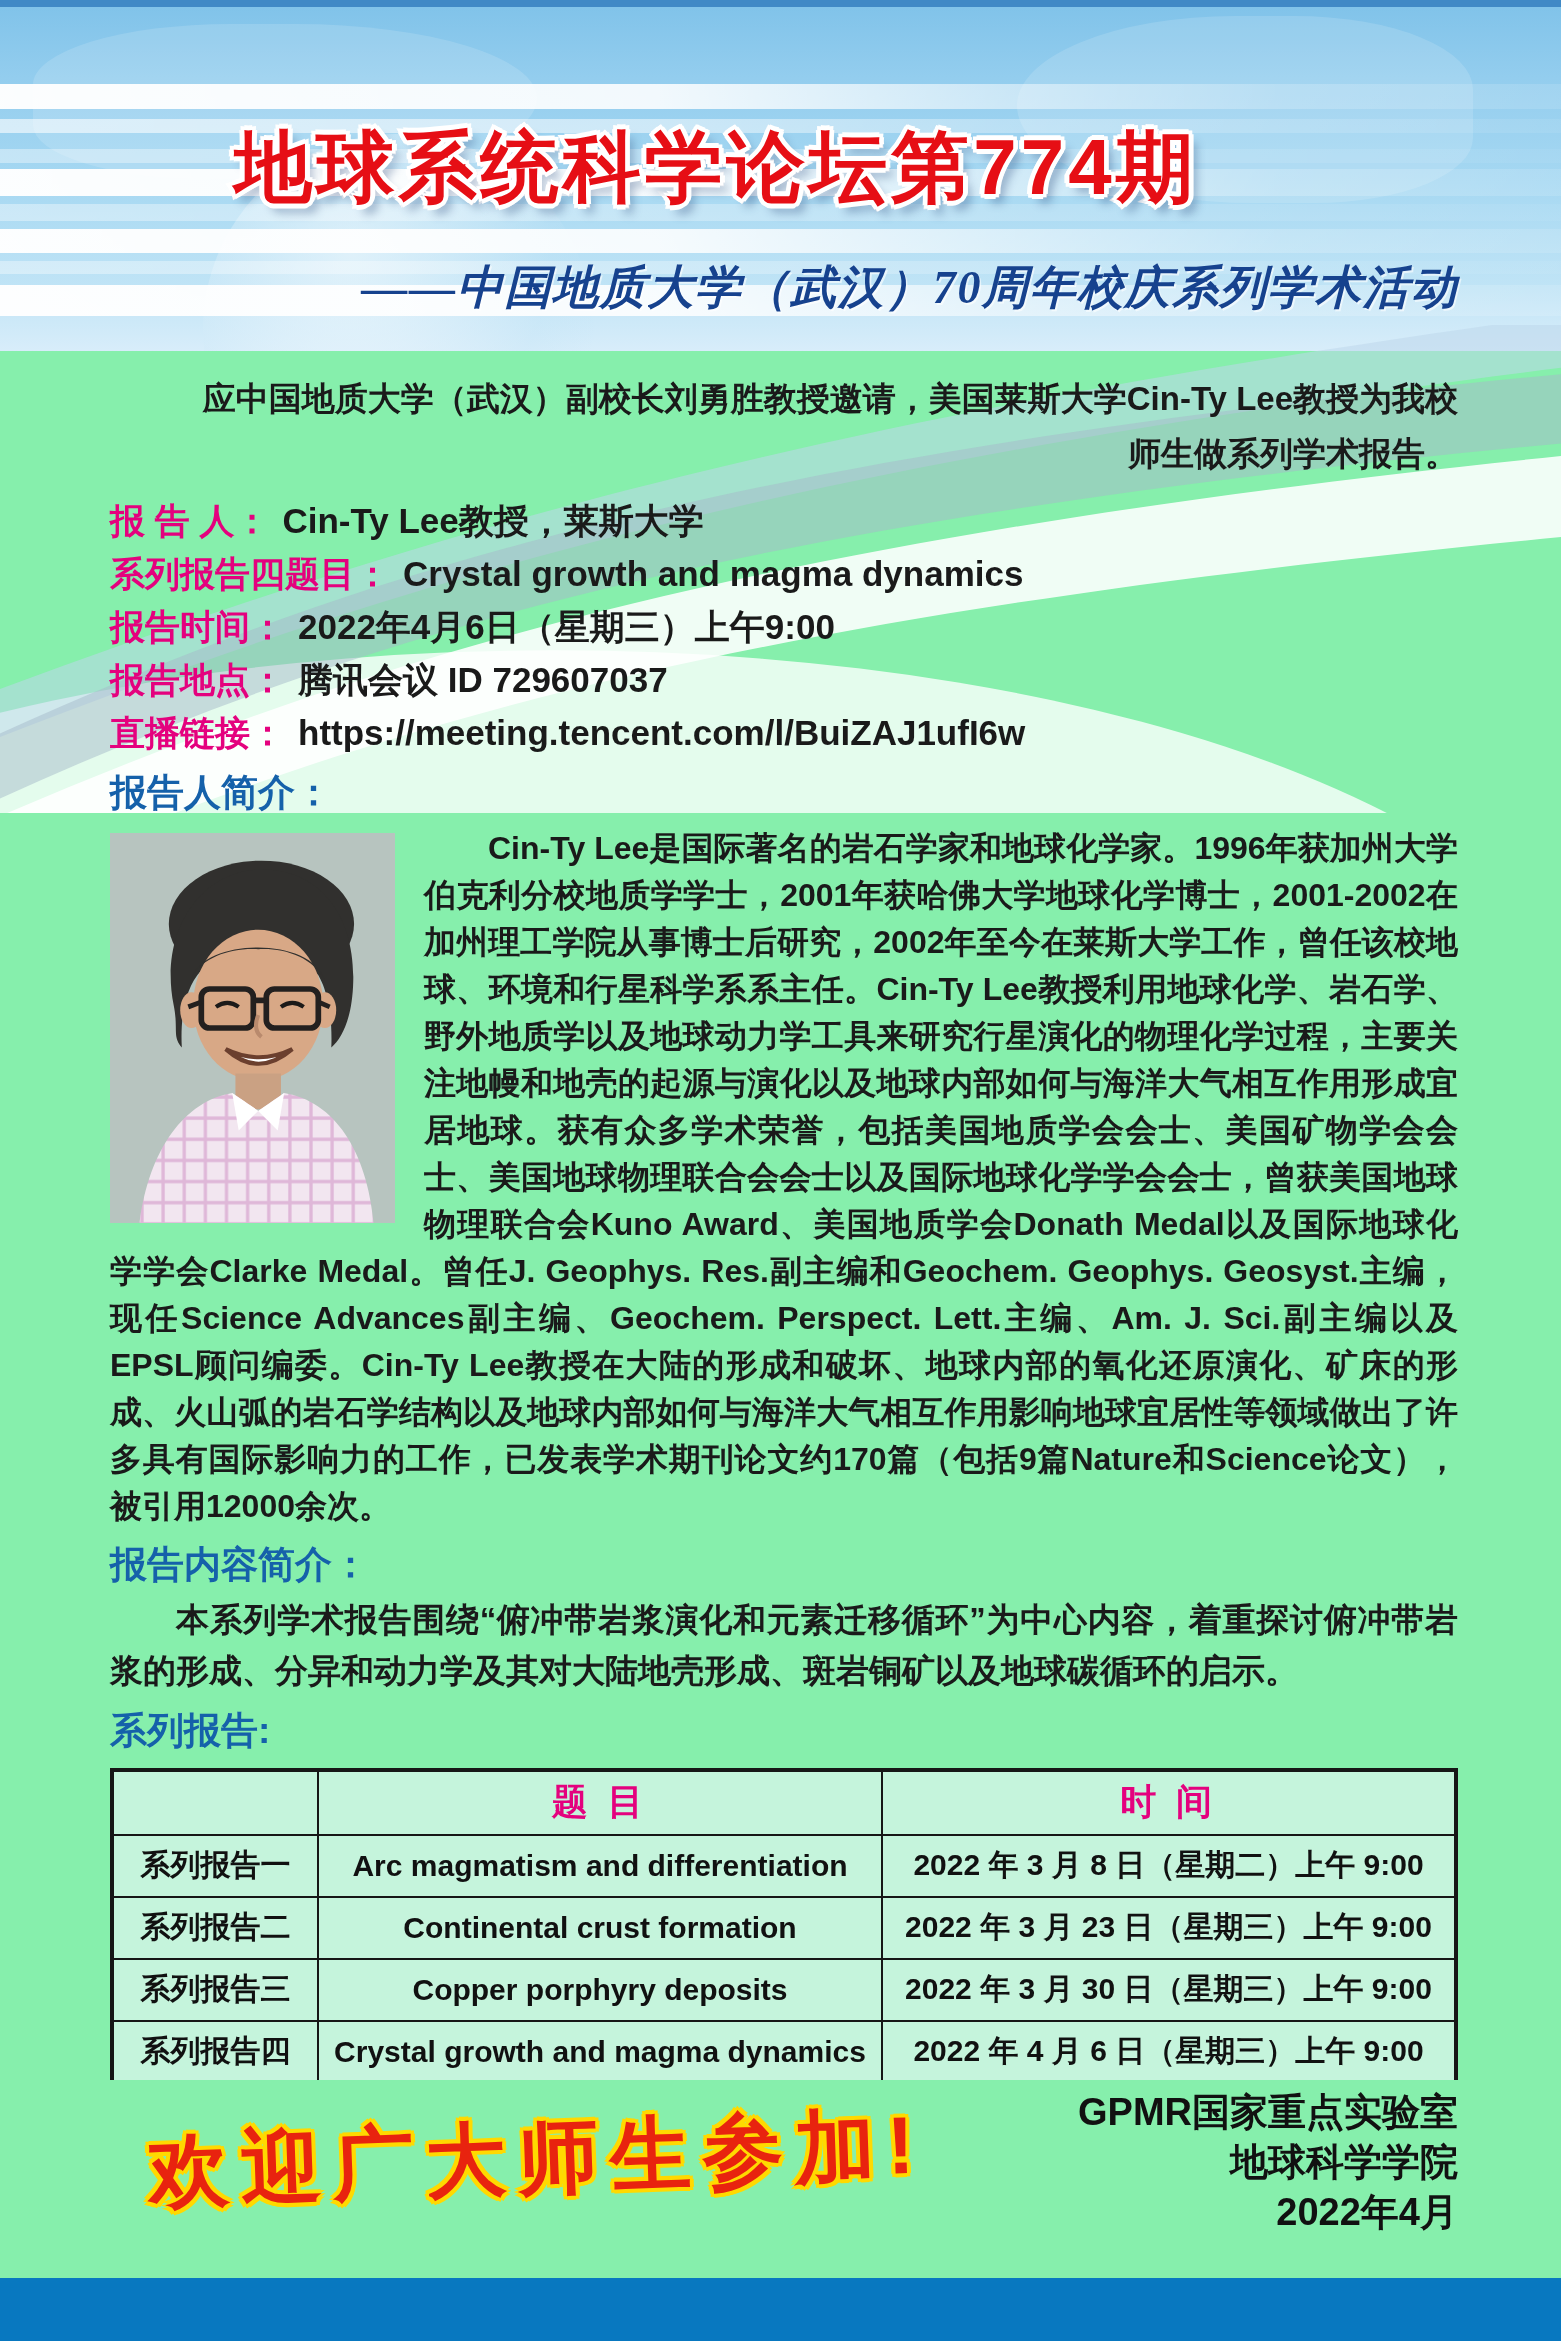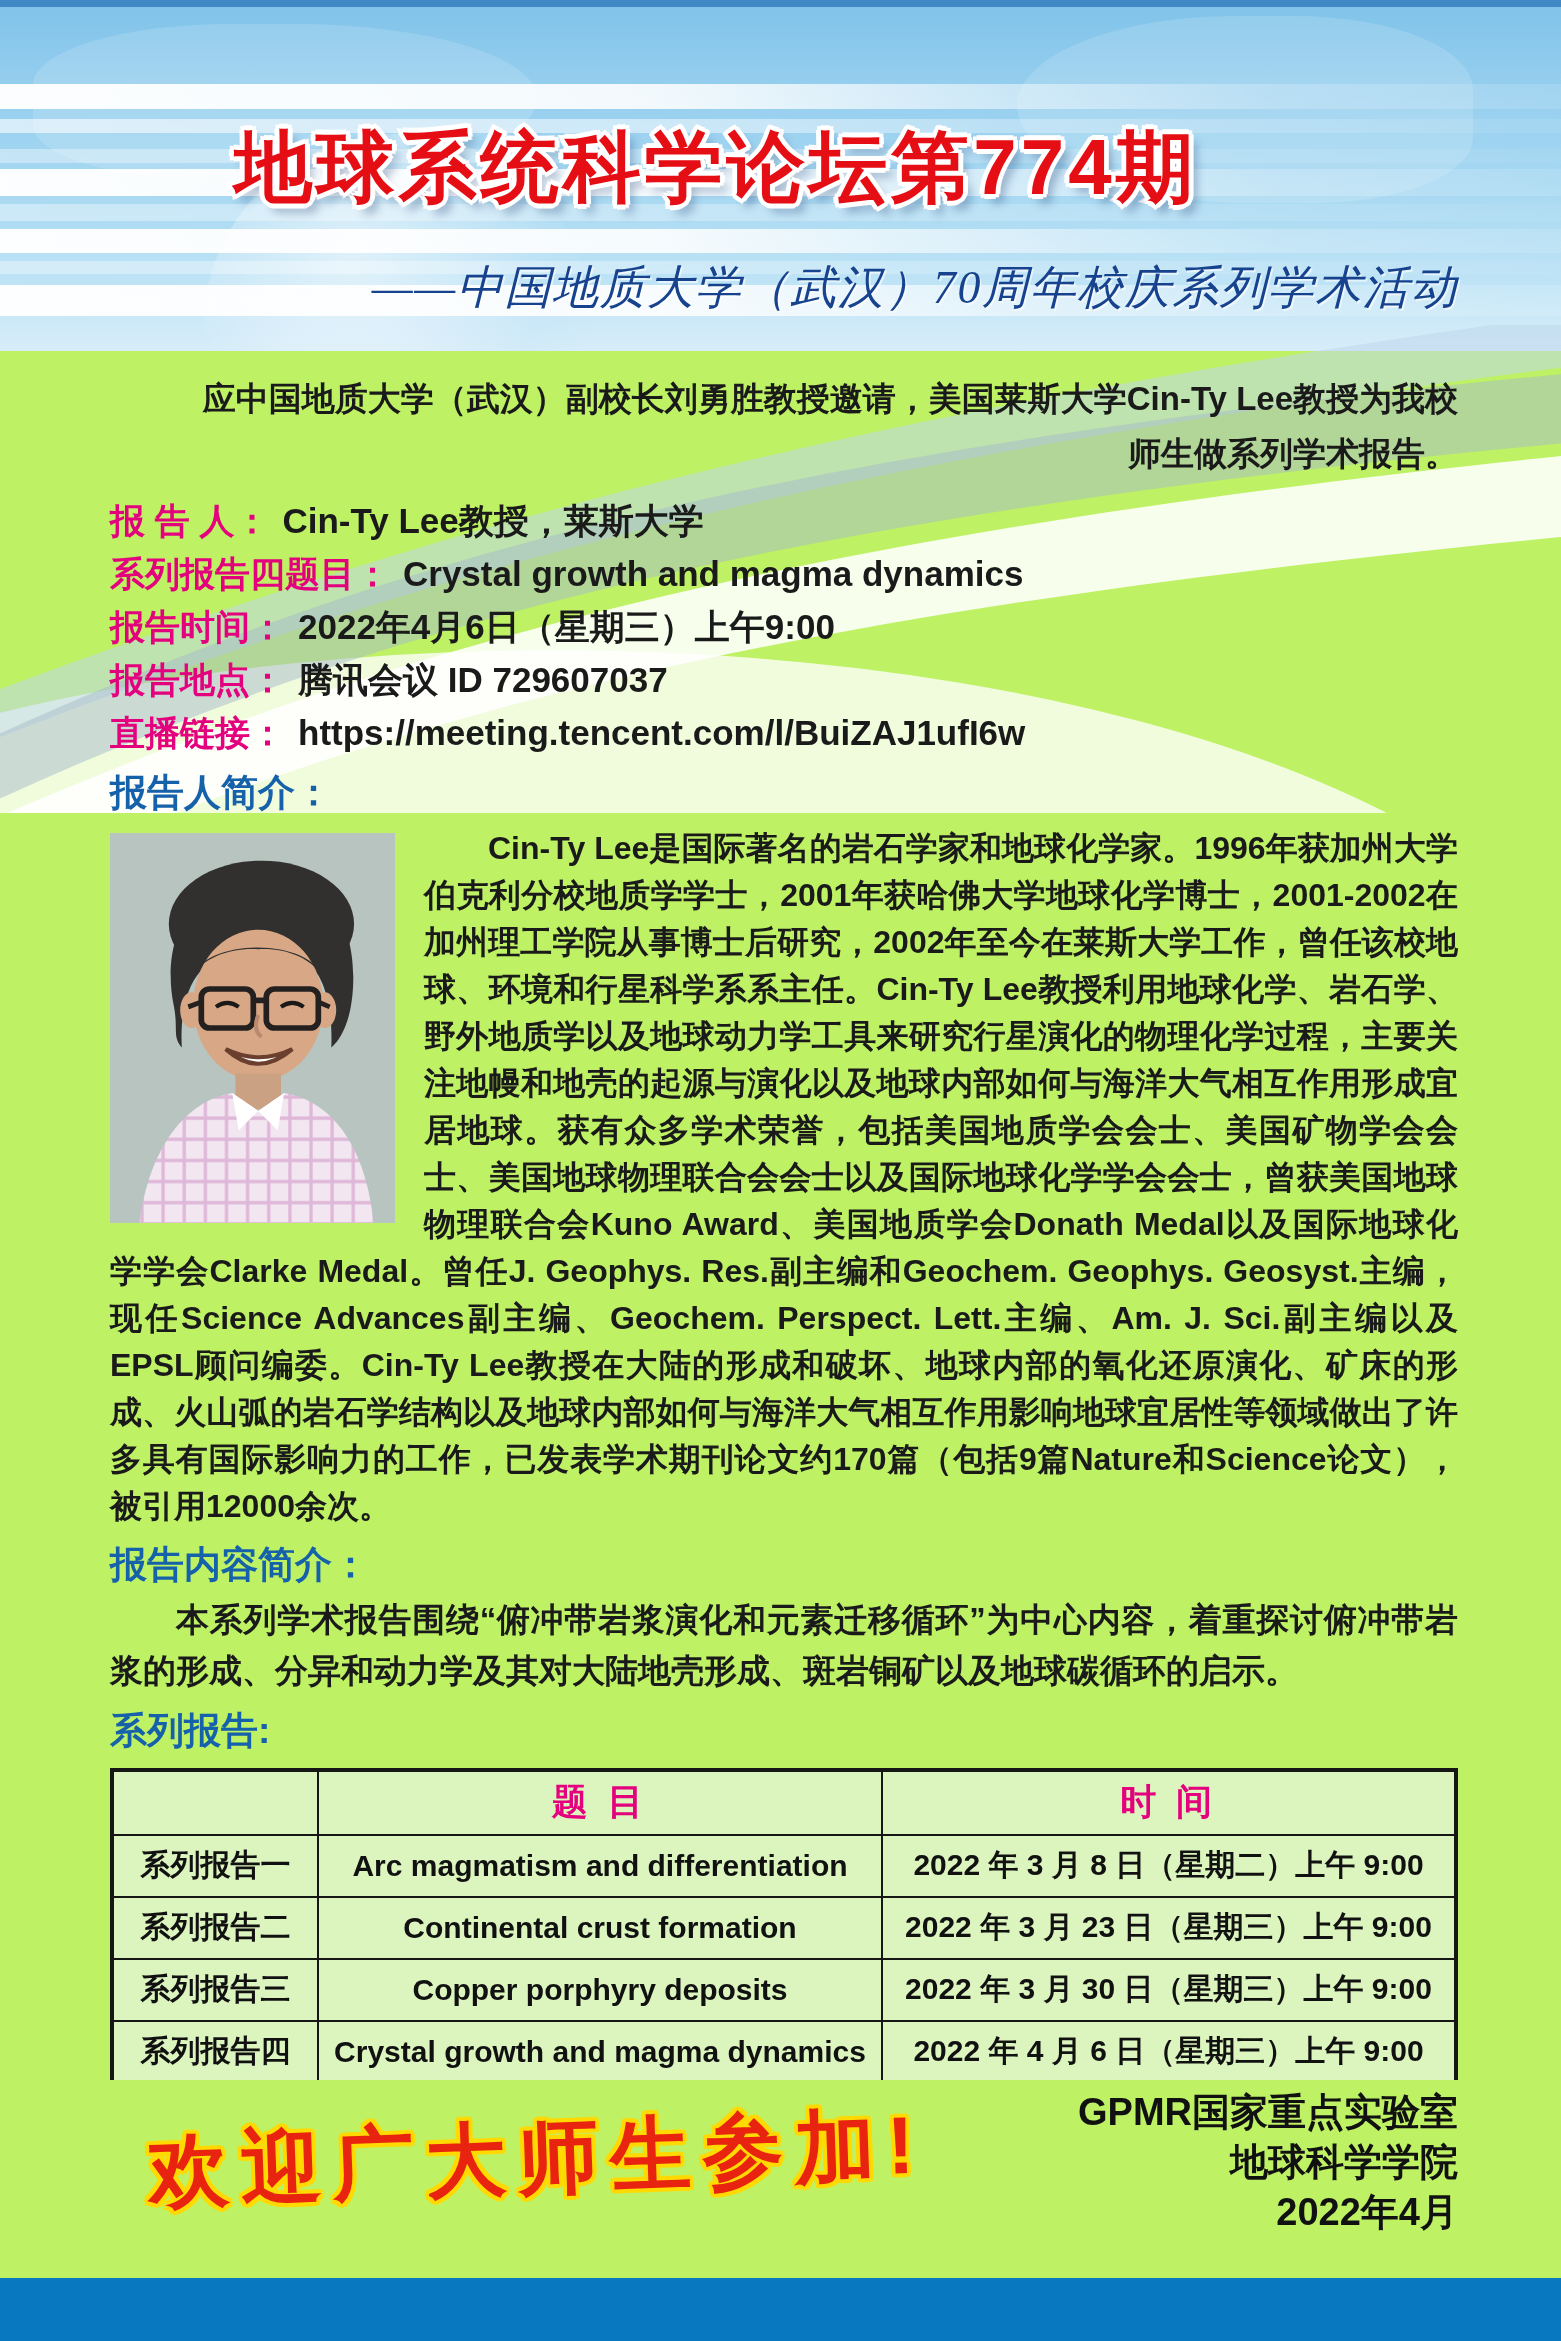--- a/index.html
+++ b/index.html
@@ -1,18 +1,18 @@
 <!DOCTYPE html>
 <html style="font-size:13px"><head>
 <meta charset="utf-8">
 <style>
   html,body{margin:0;padding:0;background:#dde6ee;}
   .poster{
     position:relative;width:1562px;height:2342px;overflow:hidden;
-    background:#bef264;
+    background:#86efac;
     font-family:"Liberation Sans","DejaVu Sans",sans-serif;
     color:#1a1a1a;
   }
   
   .topbar{position:absolute;top:0;left:0;right:0;height:6.5px;background:#4089c6;z-index:6;}
   .header{
     position:absolute;top:0;left:0;right:0;height:351px;overflow:hidden;z-index:1;
     background:linear-gradient(180deg,#7fc2e9 0%,#93cdee 22%,#a6d8f2 52%,#c0e4f6 82%,#d8edfa 100%);
   }
   .globe{position:absolute;left:203px;top:134px;width:390px;height:390px;border-radius:50%;
@@ -31,21 +31,21 @@
     position:absolute;top:116px;left:0;width:1432px;margin:0;text-align:center;
     font-size:78px;font-weight:900;letter-spacing:4.1px;color:#e60e15;
     -webkit-text-stroke:7.3px #ffffff;paint-order:stroke fill;
     text-shadow:-3.3px -3.3px 0 #fff,3.3px -3.3px 0 #fff,-3.3px 3.3px 0 #fff,3.3px 3.3px 0 #fff,
                 0 -4.9px 0 #fff,0 4.9px 0 #fff,-4.9px 0 0 #fff,4.9px 0 0 #fff,
                 7.3px 9px 9.8px rgba(40,70,120,.40);
     z-index:4;
   }
   .subtitle{
     position:absolute;top:257px;right:104px;margin:0;z-index:4;
-    font-family:"Liberation Serif","DejaVu Serif",serif;font-style:italic;font-weight:400;
+    font-family:"Liberation Serif","DejaVu Serif",serif;font-style:italic;font-weight:700;
     font-size:46px;color:#16428e;letter-spacing:1.6px;
     text-shadow:1.6px 1.6px 0 rgba(255,255,255,.6);
   }
   
   .swoosh{position:absolute;top:325px;left:0;width:1562px;height:488px;z-index:1;}
   
   .content{position:absolute;top:351px;left:0;right:0;height:1729px;padding:0 104px 0 110px;overflow:hidden;z-index:3;}
   .intro{margin:19.5px 0 0;font-size:33px;line-height:55px;font-weight:bold;text-indent:2em;color:#1a1a1a;text-align:right;}
   .info-list{margin-top:13px;}
   .info-line{font-size:35px;line-height:53px;font-weight:bold;white-space:nowrap;}

